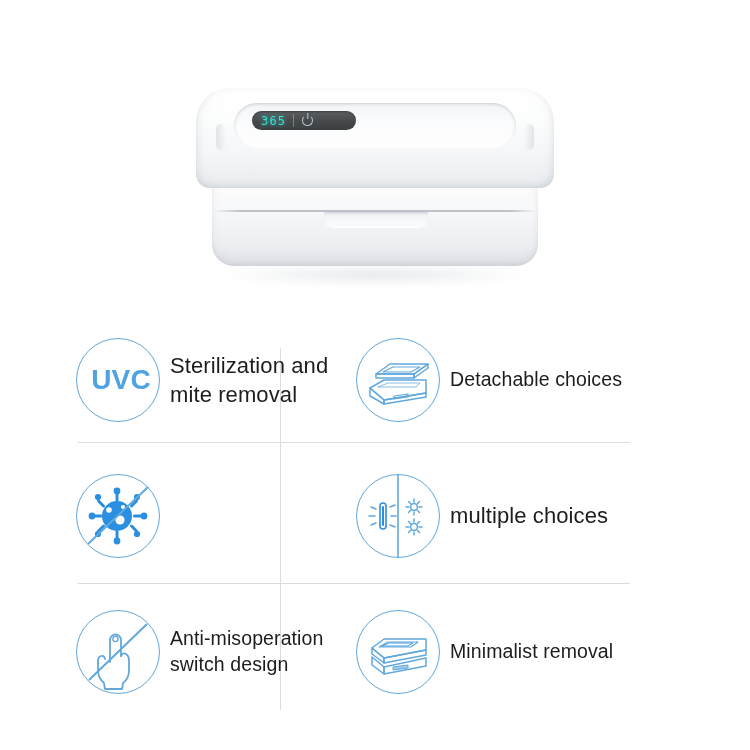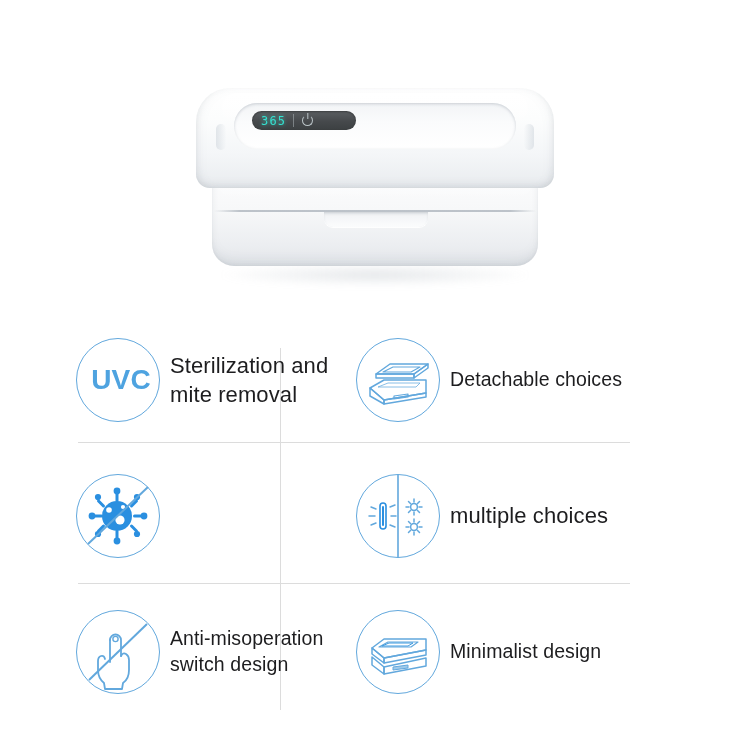--- a/index.html
+++ b/index.html
@@ -447,17 +447,17 @@
 
           <path d="M23 37 L32 32 L62 32 L55 37 Z" stroke="#62a8dd" stroke-width="1.2" stroke-linejoin="round"></path>
           <path d="M26 36 L33 33 L57 33 L52 36 Z" stroke="#3f9ade" stroke-width="1" stroke-linejoin="round"></path>
 
           <path d="M16 47 L16 55 L28 64 L28 57 Z" stroke="#62a8dd" stroke-width="1.5" stroke-linejoin="round"></path>
           <path d="M28 64 L70 56 L70 48 L28 57 Z" stroke="#62a8dd" stroke-width="1.5" stroke-linejoin="round"></path>
 
           <path d="M37 57 L52 55 L52 58 L37 60 Z" fill="#9ecaeb" stroke="#62a8dd" stroke-width="1"></path>
         </svg>
       </div>
-      <div class="cell-label">Minimalist design</div>
+      <div class="cell-label">Minimalist removal</div>
     </div>
 
   </div>
 </div>
 
 </body></html>

